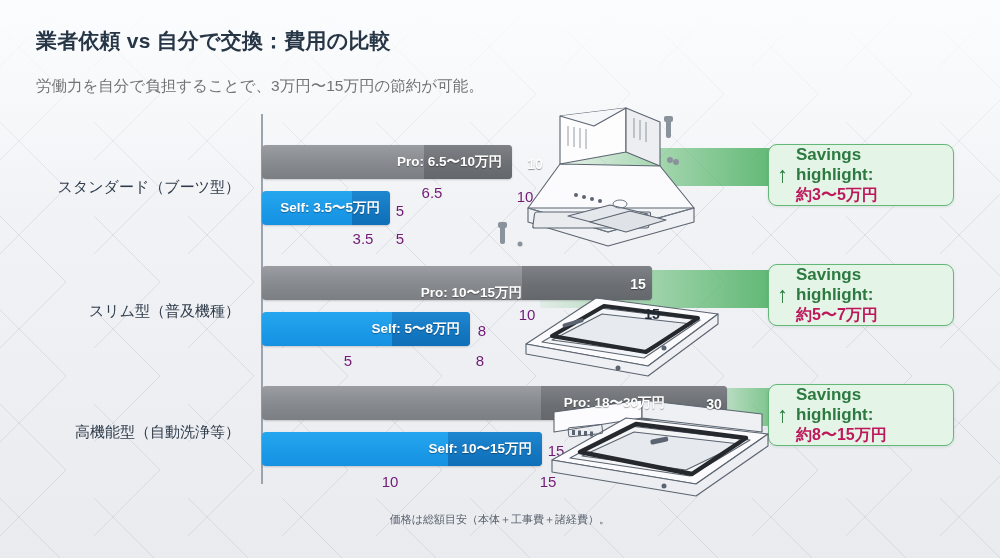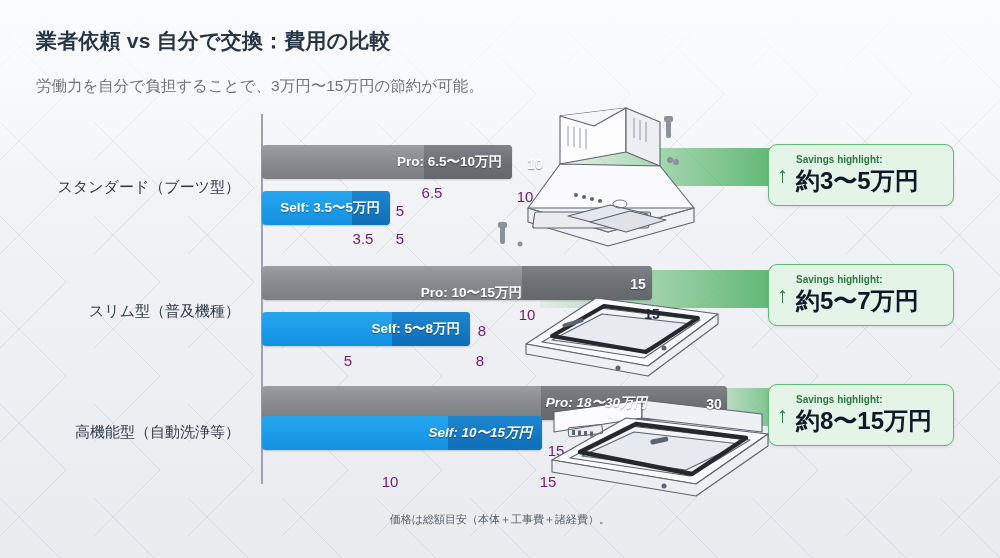--- a/index.html
+++ b/index.html
@@ -92,22 +92,22 @@
     position:absolute; left:768px; width:186px; height:62px;
     background:#e4f4e6; border:1.6px solid #63b877; border-radius:9px;
     display:flex; align-items:center; padding:0 10px 0 8px;
     box-shadow:0 1px 3px rgba(40,90,55,.12);
   }
   .savings .arrow{
     font-size:22px; color:#2f7d45; line-height:1;
     margin-right:8px; font-weight:bold;
   }
   .savings .s-txt{ line-height:1.18; }
-  .savings .s-label{ font-size:10px; font-weight:bold; color:#2c7a41; }
-  .savings .s-amount{ font-size:24px; font-weight:bold; color:#0f172a; margin-top:1px; }
+  .savings .s-label{ font-size:17px; font-weight:bold; color:#2c7a41; }
+  .savings .s-amount{ font-size:16px; font-weight:bold; color:#be185d; margin-top:1px; }
   
   #footnote{
     position:absolute; left:0; top:512px; width:1000px; text-align:center;
     font-size:11px; color:#59626d;
   }
   
   .hood{ position:absolute; }
   .hood svg{ display:block; }
 </style>
 </head>
@@ -186,25 +186,25 @@
     </div>
   </div>
 
   <div class="group" style="top:240px;">
     <div class="flow-band" style="top:40px; width:110px; left:700px;"></div>
 
     <div class="cat-label" style="top:75px;">高機能型（自動洗浄等）</div>
 
     <div class="bar bar-pro" style="top:38px; width:465px;">
       <div class="seg seg-high" style="left:279px; width:186px;"></div>
-      <div class="bar-text" style="padding-right:80px;font-style:italic;">Pro: 18〜30万円</div>
+      <div class="bar-text" style="padding-right:62px;">Pro: 18〜30万円</div>
     </div>
     <div class="val-inside" style="left:714px; top:48px;">30</div>
 
-    <div class="bar bar-self" style="top:68px; width:280px;font-style:italic;">
+    <div class="bar bar-self" style="top:84px; width:280px;">
       <div class="seg seg-high" style="left:186px; width:94px;"></div>
       <div class="bar-text">Self: 10〜15万円</div>
     </div>
     <div class="val" style="left:556px; top:94px;">15</div>
 
     <div class="val" style="left:729px; top:78px;">30</div>
     <div class="val" style="left:390px; top:125px;">10</div>
     <div class="val" style="left:548px; top:125px;">15</div>
 
     <div class="savings" style="top:36px;">

